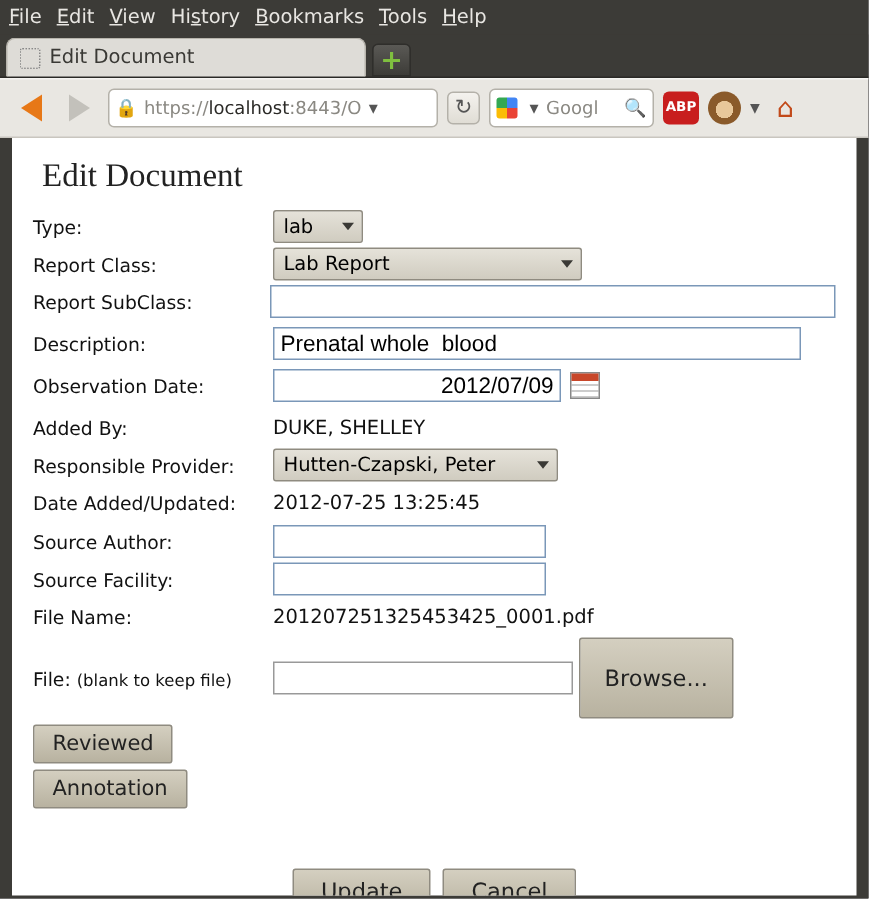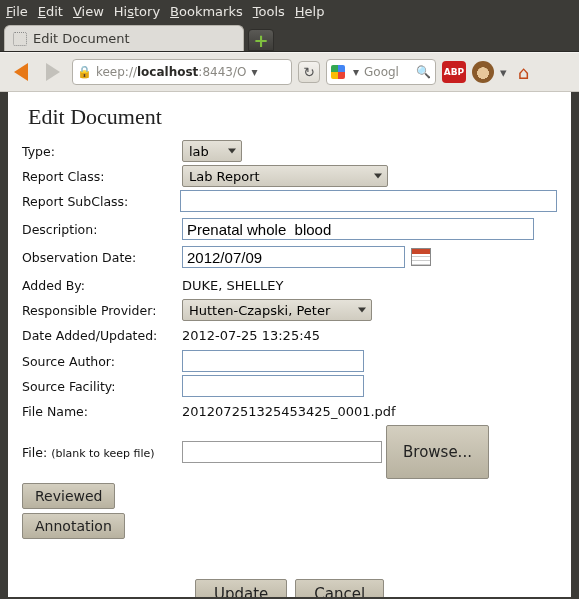--- a/index.html
+++ b/index.html
@@ -90,21 +90,21 @@
     align-items: center;
     padding: 0 4px;
     font-size: 12px;
     overflow: hidden;
     white-space: nowrap;
   }
   .urlbar .lock {
     color: #6b8e4e; font-size: 12px; margin-right: 4px;
   }
   .url-proto { color: #8a8882; }
-  .url-host { color: #2b2a27; font-weight: 700; }
+  .url-host { color: #2b2a27; font-weight: 400; }
   .url-rest { color: #8a8882; }
   .dd {
     width: 16px; text-align: center; color: #555;
   }
   .reload {
     width: 22px; height: 22px;
     border: 1px solid #b4b1a9;
     border-radius: 4px;
     background: linear-gradient(#f4f2ee,#e0ddd5);
     display:flex;align-items:center;justify-content:center;
@@ -184,21 +184,21 @@
   .sel-prov { width: 190px; }
   .txt {
     border: 1px solid #7a97b8;
     height: 22px;
     font-size: 13px;
     padding: 0 4px;
     background:#fff;
   }
   .txt-sub { width: 380px; }
   .txt-desc { width: 352px; font-size: 15px; }
-  .txt-date { width: 223px; font-size: 15px; }
+  .txt-date { width: 192px; font-size: 15px; text-align: right; }
   .txt-small { width: 182px; }
   .txt-file { width: 200px; border-color:#999; }
   .calicon {
     width:20px;height:18px;border:1px solid #888;margin-left:6px;
     background: repeating-linear-gradient(#fff,#fff 3px,#ccc 3px,#ccc 4px);
     position:relative;
   }
   .calicon::before {
     content:"";position:absolute;top:0;left:0;right:0;height:5px;background:#c8472a;
   }
@@ -243,21 +243,21 @@
 
   <div class="toolbar">
     <div class="navbtn">
       <div class="arrow-left"></div>
     </div>
     <div class="navbtn">
       <div class="arrow-right"></div>
     </div>
     <div class="urlbar">
       <span class="lock">🔒</span>
-      <span class="url-proto">keep://</span>
+      <span class="url-proto">https://</span>
         <span class="url-host">localhost</span>
         <span class="url-rest">:8443/O</span>
       <span class="dd">▾</span>
     </div>
     <div class="reload">
       <span>↻</span>
     </div>
     <div class="searchbar">
       <span class="g"></span>
       <span class="dd">▾</span>

